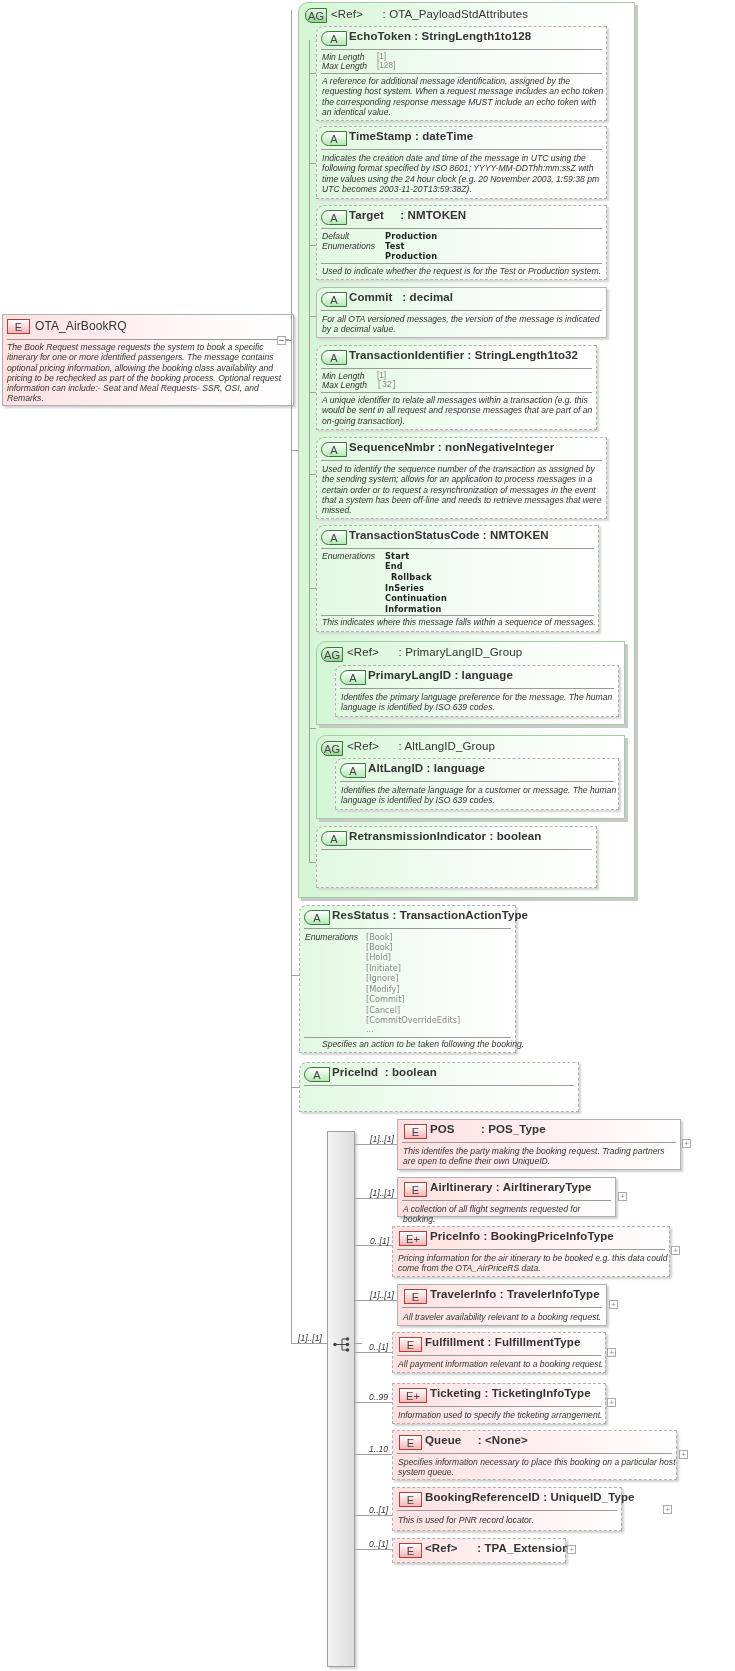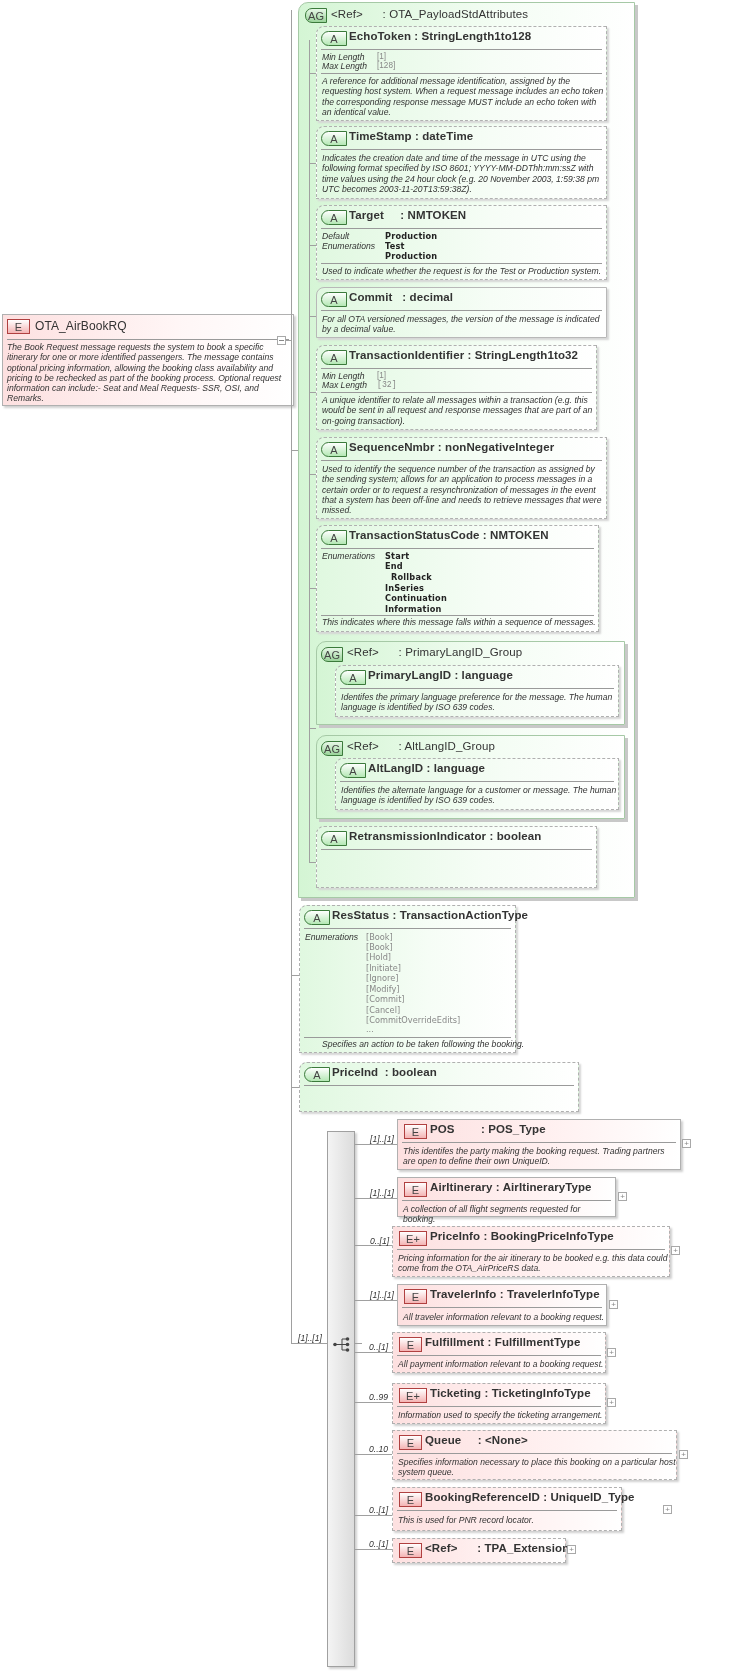--- a/index.html
+++ b/index.html
@@ -283,21 +283,21 @@
   <div class="desc" style="left:5px;top:26px;width:270px;">Pricing information for the air itinerary to be booked e.g. this data could come from the OTA_AirPriceRS data.</div>
 </div>
 <div class="plus" style="left:671px;top:1246px;">+</div>
 
 <div class="hl" style="left:355px;top:1300px;width:42px;"></div>
 <span class="card" style="left:370px;top:1290px;">[1]..[1]</span>
 <div class="e-box" style="left:397px;top:1284px;width:210px;height:42px;">
   <span class="badge badge-e" style="left:6px;top:4px;">E</span>
   <span class="title" style="left:32px;top:3px;text-align:center;">TravelerInfo : TravelerInfoType</span>
   <div class="sep" style="left:4px;right:4px;top:22px;"></div>
-  <div class="desc" style="left:5px;top:27px;width:205px;">All traveler information relevant to a booking request.</div>
+  <div class="desc" style="left:5px;top:27px;width:205px;">All traveler availability relevant to a booking request.</div>
 </div>
 <div class="plus" style="left:609px;top:1300px;">+</div>
 
 <div class="hl" style="left:355px;top:1352px;width:37px;"></div>
 <span class="card" style="left:369px;top:1342px;">0..[1]</span>
 <div class="e-box dashed" style="left:392px;top:1332px;width:214px;height:41px;">
   <span class="badge badge-e" style="left:6px;top:4px;">E</span>
   <span class="title" style="left:32px;top:3px;">Fulfillment : FulfillmentType</span>
   <div class="sep" style="left:4px;right:4px;top:22px;"></div>
   <div class="desc" style="left:5px;top:26px;width:210px;">All payment information relevant to a booking request.</div>
@@ -308,21 +308,21 @@
 <span class="card" style="left:369px;top:1392px;">0..99</span>
 <div class="e-box dashed" style="left:392px;top:1383px;width:214px;height:41px;">
   <span class="badge badge-e badge-ep" style="left:6px;top:4px;">E+</span>
   <span class="title" style="left:37px;top:3px;">Ticketing : TicketingInfoType</span>
   <div class="sep" style="left:4px;right:4px;top:22px;"></div>
   <div class="desc" style="left:5px;top:26px;width:210px;">Information used to specify the ticketing arrangement.</div>
 </div>
 <div class="plus" style="left:607px;top:1398px;">+</div>
 
 <div class="hl" style="left:355px;top:1454px;width:37px;"></div>
-<span class="card" style="left:369px;top:1444px;">0..10</span>
+<span class="card" style="left:369px;top:1444px;">1..10</span>
 <div class="e-box dashed" style="left:392px;top:1430px;width:285px;height:50px;">
   <span class="badge badge-e" style="left:6px;top:4px;">E</span>
   <span class="title" style="left:32px;top:3px;">Queue     : &lt;None&gt;</span>
   <div class="sep" style="left:4px;right:4px;top:22px;"></div>
   <div class="desc" style="left:5px;top:26px;width:280px;">Specifies information necessary to place this booking on a particular host system queue.</div>
 </div>
 <div class="plus" style="left:679px;top:1450px;">+</div>
 
 <div class="hl" style="left:355px;top:1515px;width:37px;"></div>
 <span class="card" style="left:369px;top:1505px;">0..[1]</span>

